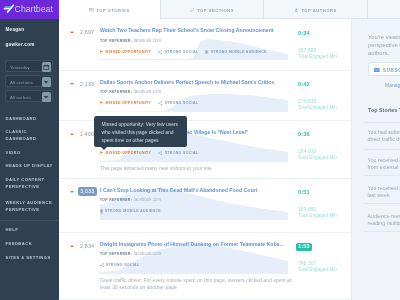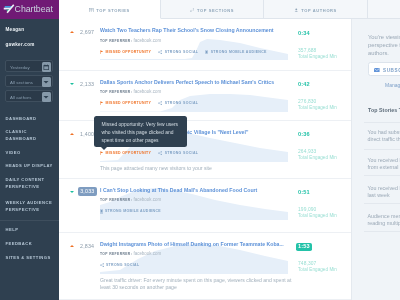--- a/index.html
+++ b/index.html
@@ -3,21 +3,21 @@
 <meta charset="utf-8">
 <style>
   html,body{margin:0;padding:0;width:400px;height:300px;overflow:hidden;
     font-family:"Liberation Sans",sans-serif;background:#fff;
     -webkit-font-smoothing:antialiased;}
   *{box-sizing:border-box;}
   #app{position:relative;width:400px;height:300px;overflow:hidden;}
 
   
   #sidebar{position:absolute;left:0;top:0;width:59px;height:300px;background:#2f4050;}
-  #logobar{position:absolute;left:0;top:0;width:59px;height:19px;background:#701a75;}
+  #logobar{position:absolute;left:0;top:0;width:59px;height:19px;background:#6d28d9;}
   #logomark{position:absolute;left:2.5px;top:2.5px;line-height:0;font-size:0;}
   #logotext{position:absolute;left:14.6px;top:4.6px;color:#c9d4de;font-size:8.8px;
      font-family:"Liberation Sans",sans-serif;font-weight:400;letter-spacing:-0.05px;line-height:9.5px;}
   .sb-user{position:absolute;left:5.5px;top:27px;color:#eef3f7;font-size:4.6px;
      font-weight:bold;letter-spacing:.28px;line-height:5px;}
   .sb-site{position:absolute;left:5.5px;top:42px;color:#eef3f7;font-size:4.6px;
      font-weight:bold;letter-spacing:.28px;line-height:5px;}
   .ctl{position:absolute;left:5px;width:48px;height:12px;background:#2b3a49;
      border:1px solid #3f4f5e;border-radius:2px;}
   .ctl .lbl{position:absolute;left:4px;top:3.6px;color:#8ba0b2;font-size:4.3px;letter-spacing:.1px;line-height:5px;}

